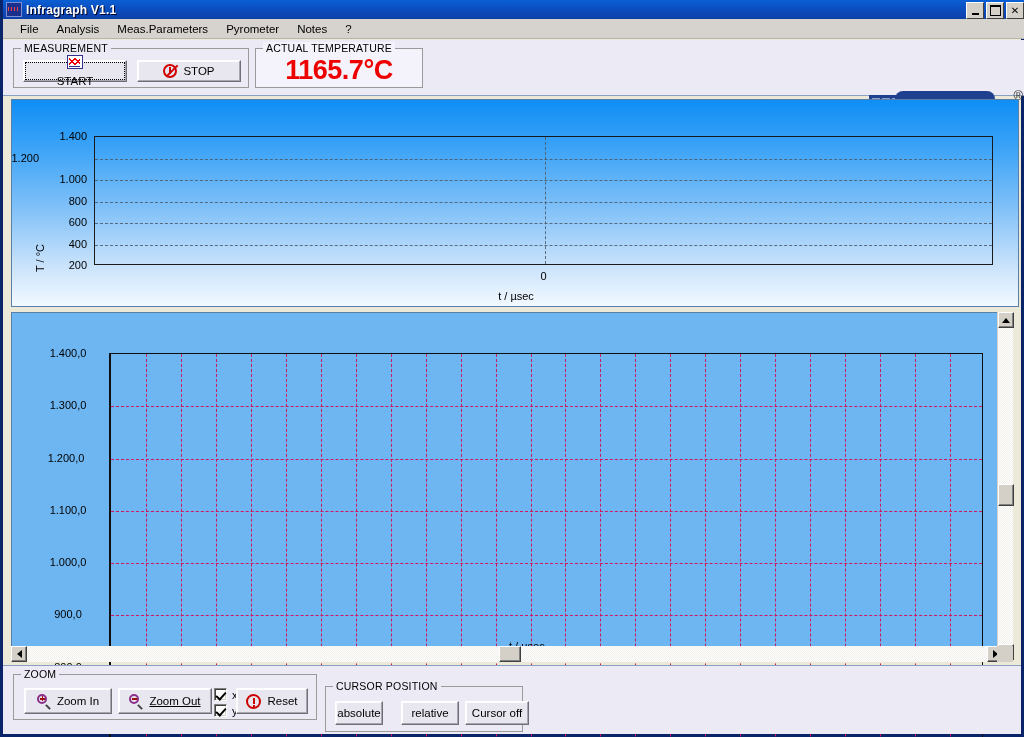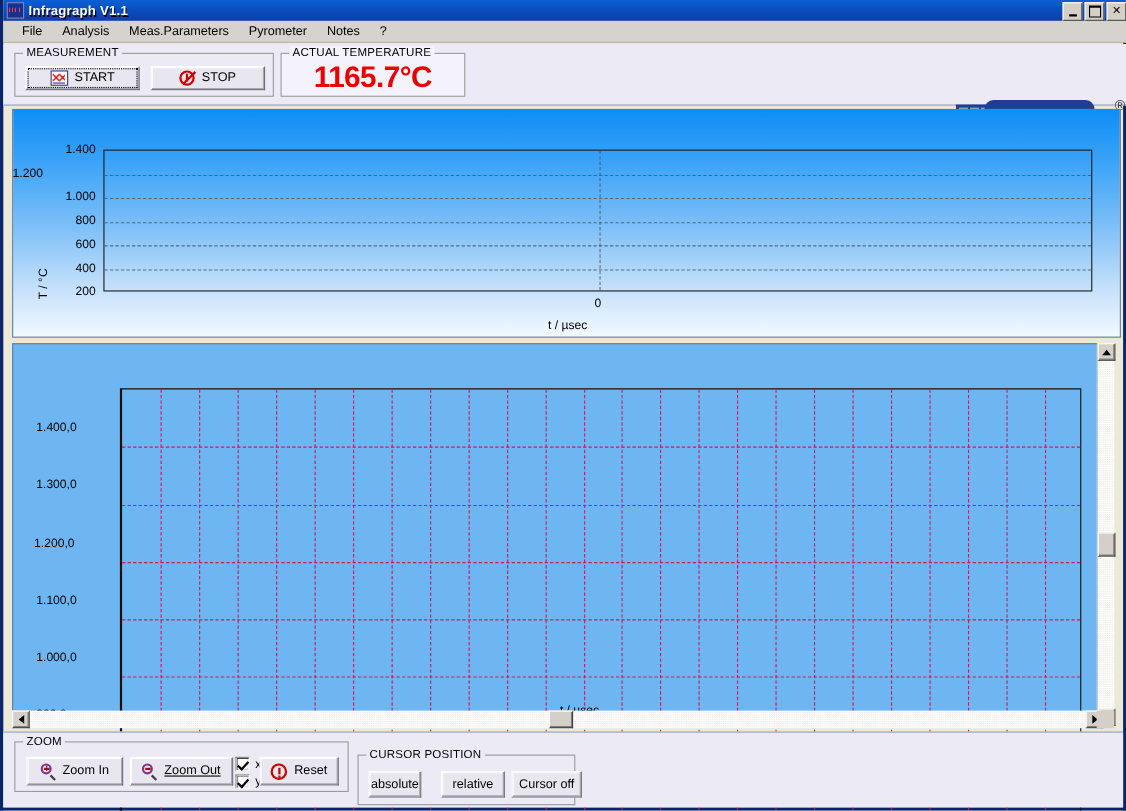--- a/index.html
+++ b/index.html
@@ -46,21 +46,21 @@
   .group>.glabel{position:absolute;top:-7px;left:7px;background:#eceaf4;padding:0 3px;
     font-size:10.5px;color:#000;letter-spacing:0.2px;white-space:nowrap;}
 
   .grp-meas{left:10px;top:8px;width:236px;height:40px;}
   .grp-temp{left:252px;top:8px;width:168px;height:40px;background:#f4f2fa;}
 
   .btn{background:#e8e6ee;border:1px solid #fff;border-right-color:#6f6f78;
     border-bottom-color:#6f6f78;box-shadow:inset -1px -1px 0 #a8a6b0,inset 1px 1px 0 #fdfdff;
     display:flex;align-items:center;justify-content:center;gap:6px;
     font-size:11.5px;color:#000;cursor:default;box-sizing:border-box;}
-  .btn.focused{outline:1px dotted #000;outline-offset:-3px;}
+  .btn.focused{outline:1px dotted #000;outline-offset:-3px;flex-direction:column;}
 
   .btn-start{position:absolute;left:9px;top:11px;width:104px;height:22px;}
   .btn-stop{position:absolute;left:123px;top:11px;width:104px;height:22px;}
 
   .ico-chart{width:14px;height:12px;background:#fff;border:1px solid #31318c;position:relative;overflow:hidden;flex:none;}
   .ico-chart:before{content:"";position:absolute;left:1px;bottom:1px;width:11px;height:1px;background:#31318c;}
   .ico-chart:after{content:"";position:absolute;left:1px;top:2px;width:11px;height:7px;
     background:
       linear-gradient(45deg,transparent 46%,#e00 46% 54%,transparent 54%),
       linear-gradient(-45deg,transparent 46%,#e00 46% 54%,transparent 54%);
@@ -101,22 +101,22 @@
   .x0-top{position:absolute;top:170px;font-size:11px;color:#000;transform:translateX(-50%);}
 
   
   .panel-bot{position:absolute;left:8px;top:312px;width:992px;height:348px;
     background:#6eb6f2;border:1px solid #5c7fa8;box-sizing:border-box;}
   .plot-bot-inner{position:absolute;left:97px;top:40px;width:874px;height:575px;
     border-left:2px solid #101010;border-bottom:2px solid #101010;
     border-top:1px solid #101010;border-right:1px solid #101010;box-sizing:border-box;}
   .plot-bot-inner .gl{position:absolute;left:0;width:100%;height:0;border-top:1px dashed #d0165f;}
   .plot-bot-inner .vl{position:absolute;top:0;height:100%;width:0;border-left:1px dashed #d0165f;}
-  .tick-bot-y{position:absolute;font-size:11px;color:#000;text-align:left;
-    transform:translateY(-50%);white-space:nowrap;width:70px;margin-top:36px;}
+  .tick-bot-y{position:absolute;font-size:11px;color:#000;text-align:center;
+    transform:translateY(-50%);white-space:nowrap;width:70px;}
   .xlab-bot{position:absolute;font-size:11px;color:#000;white-space:nowrap;}
 
   
   .sb-v{position:absolute;right:8px;top:312px;width:16px;height:348px;
     background:repeating-conic-gradient(#f1efe9 0 25%,#ffffff 0 50%) 0 0/2px 2px;
     border-left:1px solid #d6d3ce;box-sizing:border-box;}
   .sb-h{position:absolute;left:8px;bottom:72px;width:992px;height:16px;
     background:repeating-conic-gradient(#f1efe9 0 25%,#ffffff 0 50%) 0 0/2px 2px;}
   .sb-arrow{position:absolute;width:16px;height:16px;background:#d4d0c8;
     border:1px solid #fff;border-right-color:#404040;border-bottom-color:#404040;

